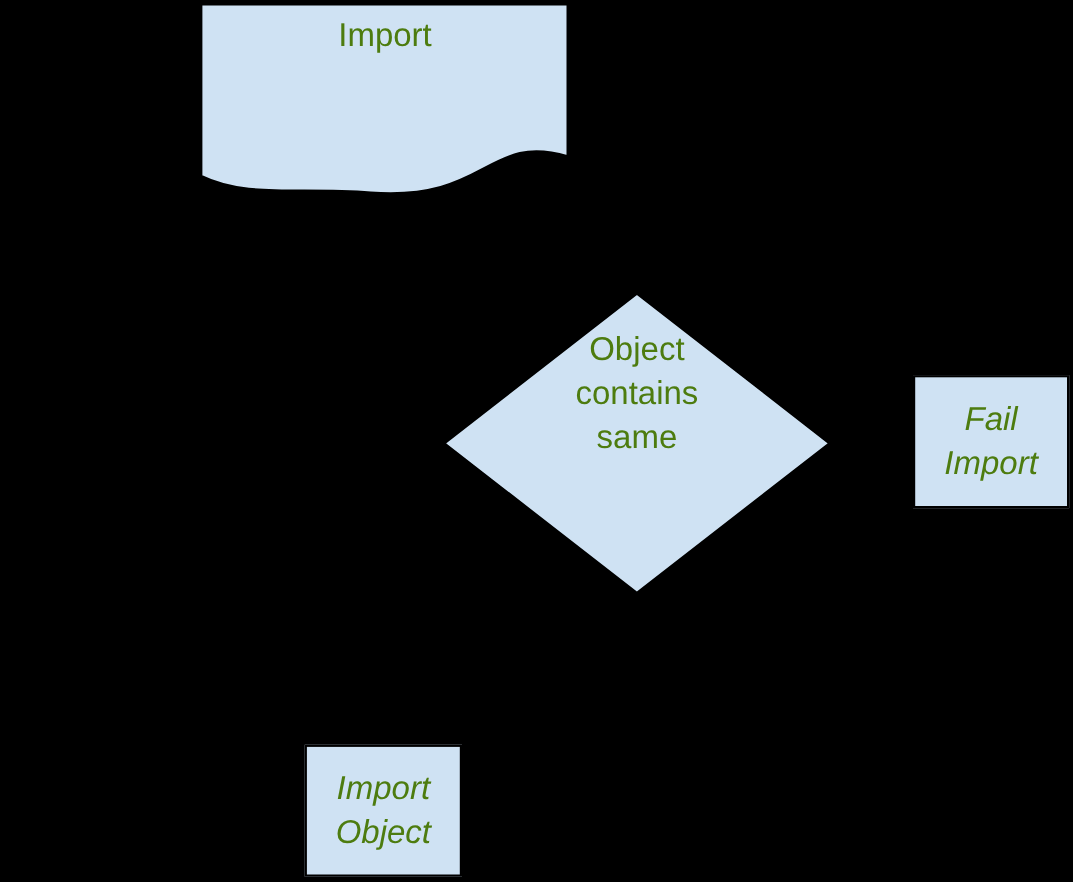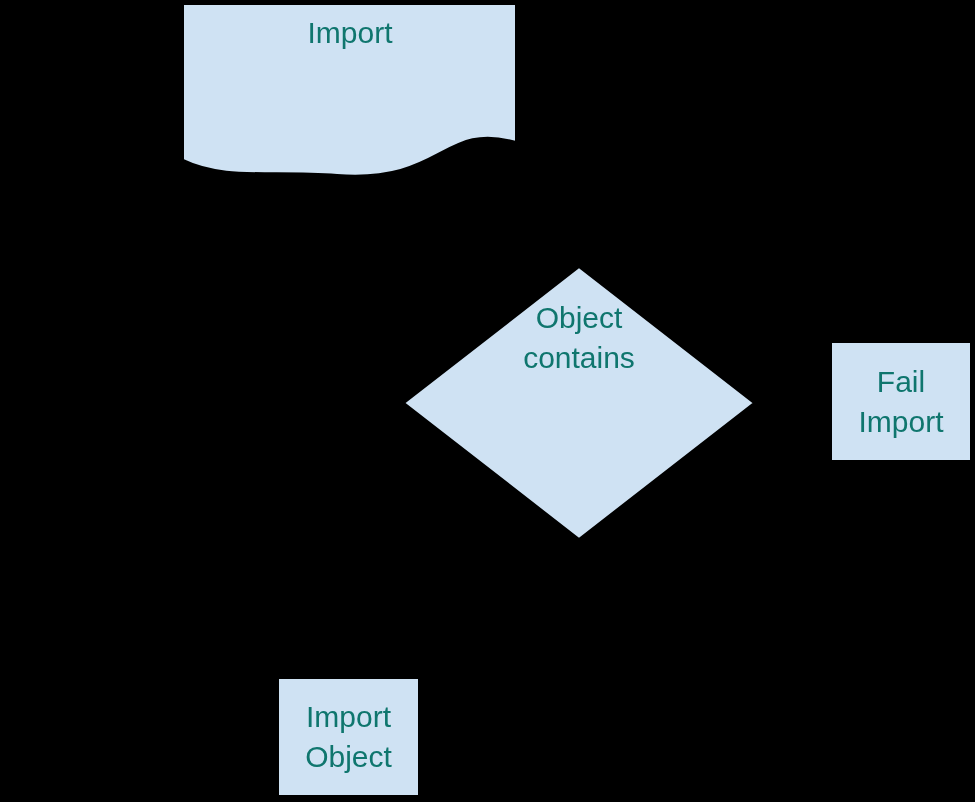--- a/index.html
+++ b/index.html
@@ -20,21 +20,21 @@
     position: absolute;
     box-sizing: border-box;
   }
   .node .label {
     position: absolute;
     left: 0;
     right: 0;
     text-align: center;
     font-size: 30px;
     line-height: 40px;
-    color: #0f766e;
+    color: #4d7c0f;
     white-space: nowrap;
   }
   
   #node-import-doc {
     left: 182px;
     top: 3px;
     width: 336px;
     height: 180px;
   }
   #node-import-doc svg {
@@ -59,20 +59,21 @@
   }
   #node-decision .label { top: 33px; }
   
   .rect-node {
     background: #cfe2f3;
     border: 2px solid #000000;
     display: flex;
     flex-direction: column;
     align-items: center;
     justify-content: center;
+    font-style: italic;
   }
   .rect-node .label { position: static; }
   #node-fail-import {
     left: 830px;
     top: 341px;
     width: 142px;
     height: 121px;
   }
   #node-import-object {
     left: 277px;
@@ -95,20 +96,21 @@
     </div>
   </div>
 
   <div class="node" id="node-decision">
     <svg width="354" height="276" viewBox="0 0 354 276">
       <polygon points="177,2 352,138 177,274 2,138" stroke="#000000" stroke-width="2" fill="#cfe2f3"></polygon>
     </svg>
     <div class="label">
       <div>Object</div>
       <div>contains</div>
+      <div>same</div>
     </div>
   </div>
 
   <div class="node rect-node" id="node-fail-import">
     <div class="label">
       <div>Fail</div>
       <div>Import</div>
     </div>
   </div>
 

